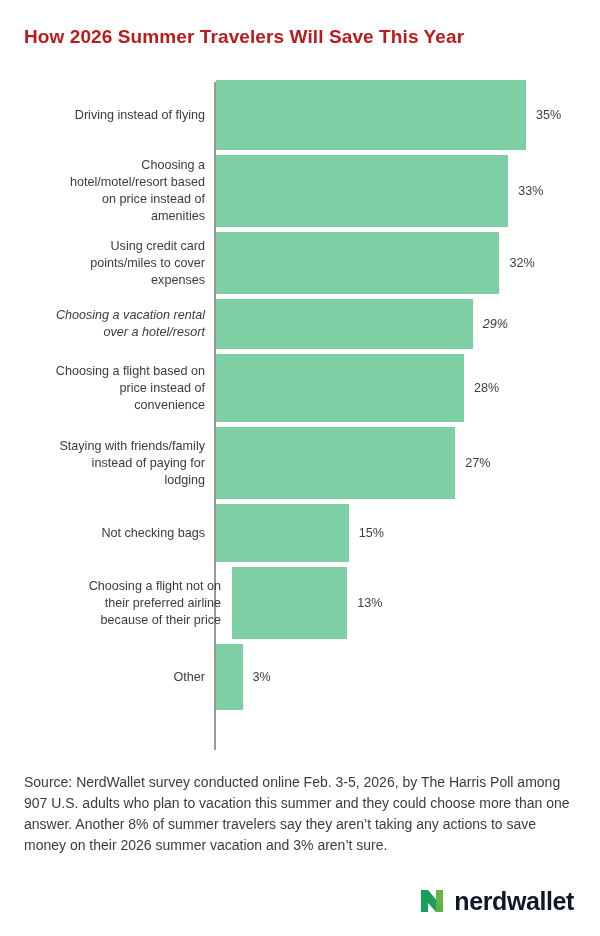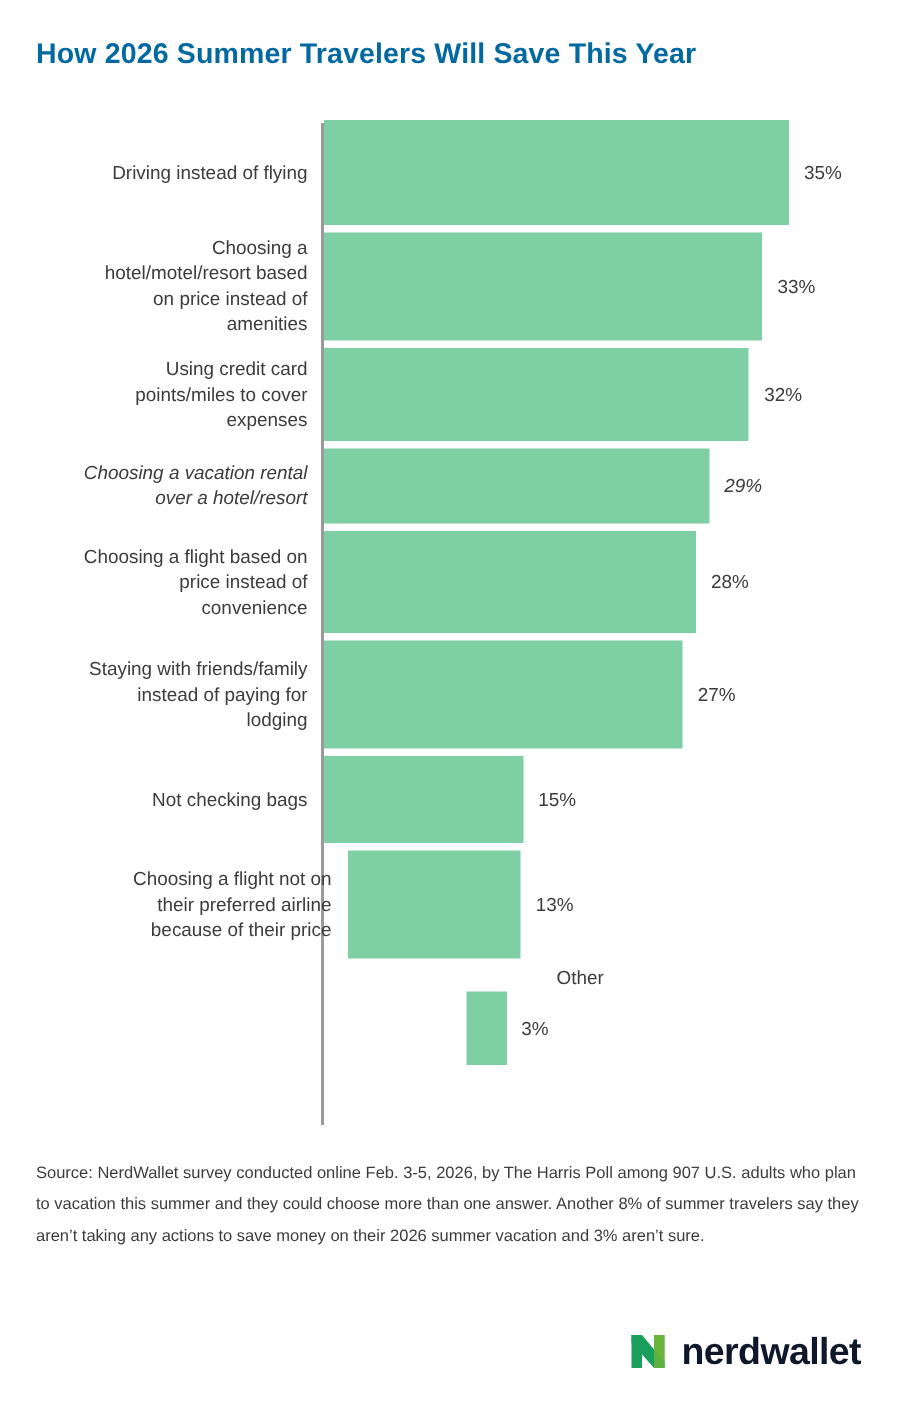--- a/index.html
+++ b/index.html
@@ -21,21 +21,21 @@
     height: 936px;
     box-sizing: border-box;
   }
   .chart-title {
     position: absolute;
     left: 24px;
     top: 26px;
     font-size: 19px;
     font-weight: bold;
     letter-spacing: 0.1px;
-    color: #0369a1;
+    color: #b91c1c;
     white-space: nowrap;
   }
   .chart-area {
     position: absolute;
     left: 0;
     top: 80px;
     width: 600px;
     height: 672px;
   }
   .axis-line {
@@ -89,21 +89,21 @@
     transform: translateY(-50%);
     font-size: 12.6px;
     color: #3c3c3c;
     white-space: nowrap;
   }
   .source-note {
     position: absolute;
     left: 24px;
     top: 772px;
     width: 550px;
-    font-size: 11px;
+    font-size: 14px;
     line-height: 21px;
     color: #3c3c3c;
   }
   .logo {
     position: absolute;
     right: 26px;
     bottom: 22px;
     display: flex;
     align-items: center;
     gap: 9px;
@@ -192,21 +192,21 @@
         </div>
         <div class="row" style="height: 72px; padding-left: 16px;">
           <div class="row-label">Choosing a flight not on
 their preferred airline
 because of their price</div>
           <div class="bar-wrap">
             <div class="bar" style="width: 115.143px; background: rgb(126, 208, 164);"></div>
             <div class="bar-value" style="left: 136.143px;">13%</div>
           </div>
         </div>
-        <div class="row" style="height: 66px; flex-direction: column;">
+        <div class="row" style="height: 66px;">
           <div class="row-label">Other</div>
           <div class="bar-wrap">
             <div class="bar" style="width: 26.5714px; background: rgb(126, 208, 164);"></div>
             <div class="bar-value" style="left: 47.5714px;">3%</div>
           </div>
         </div>
       </div>
   </div>
 
   <div class="source-note">Source: NerdWallet survey conducted online Feb. 3-5, 2026, by The Harris Poll among 907 U.S. adults who plan to vacation this summer and they could choose more than one answer. Another 8% of summer travelers say they aren’t taking any actions to save money on their 2026 summer vacation and 3% aren’t sure.</div>

